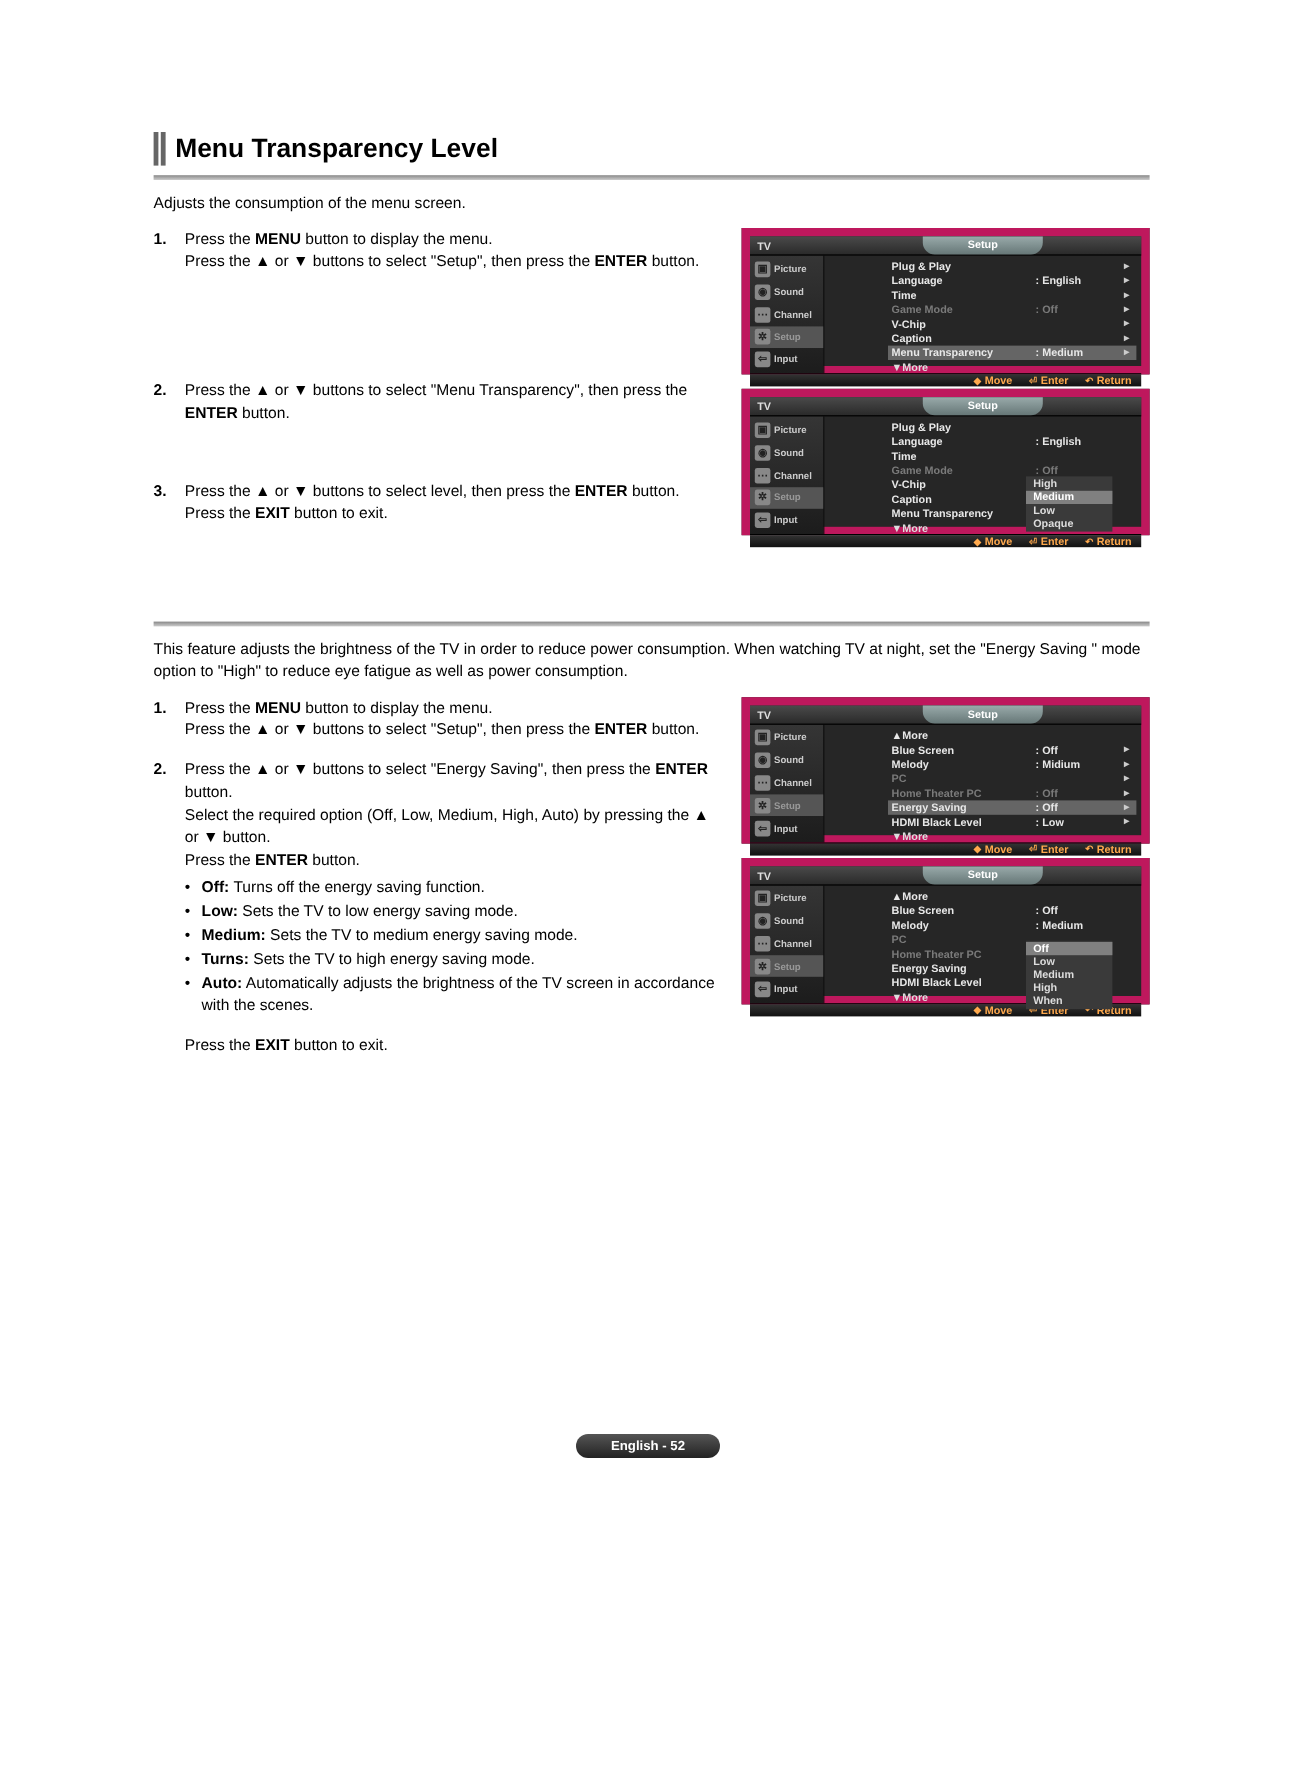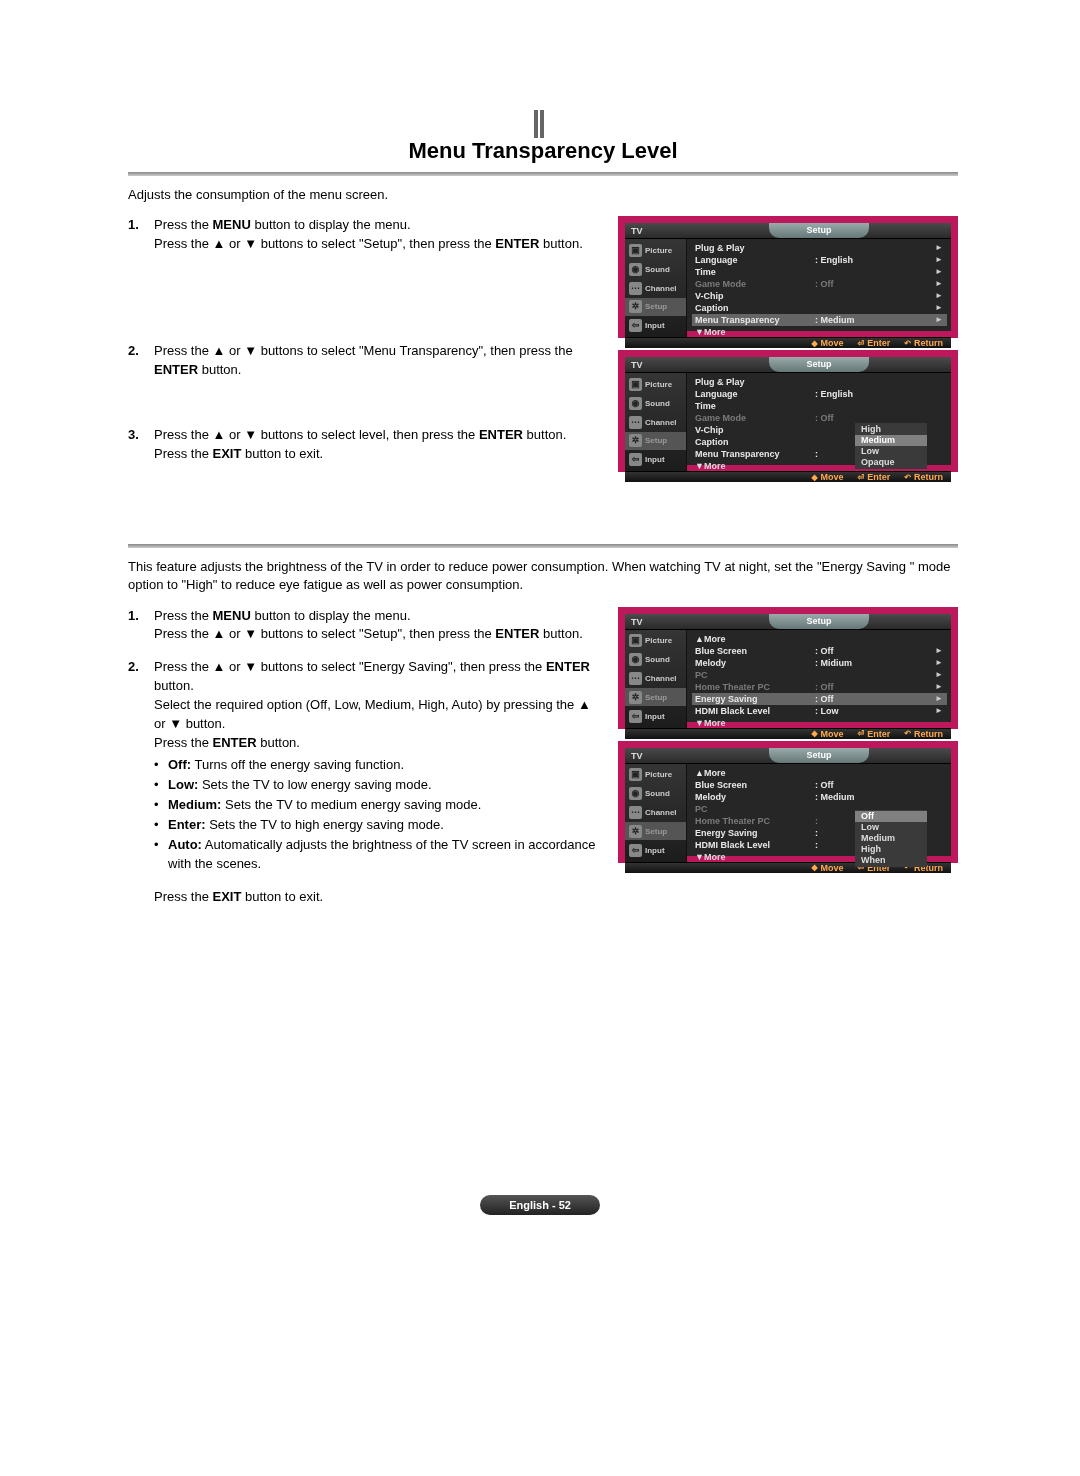--- a/index.html
+++ b/index.html
@@ -14,21 +14,20 @@
   .page {
     position: absolute;
     left: 128px;
     top: 110px;
     width: 830px;
   }
   .section-title {
     display: flex;
     align-items: center;
     margin-bottom: 8px;
-    flex-direction: column;
   }
   .title-bars {
     width: 10px;
     height: 28px;
     margin-right: 8px;
     display: flex;
     gap: 2px;
   }
   .title-bars span {
     width: 4px;
@@ -123,21 +122,21 @@
   .osd-side-item .ic {
     width:13px; height:13px;
     background:#888;
     display:inline-block;
     border-radius:2px;
     font-size:9px;
     text-align:center;
     line-height:13px;
     color:#222;
   }
-  .osd-main { flex:1; padding: 3px 4px 0 8px; position:relative; }
+  .osd-main { flex:1; padding: 3px 4px 0 8px; position:relative;margin-left:48px; }
   .osd-row {
     display:flex;
     height:12px;
     line-height:12px;
     position:relative;
   }
   .osd-row .lbl { width: 120px; }
   .osd-row .val { flex:1; }
   .osd-row .arr { position:absolute; right:4px; color:#ccc; font-size:8px;}
   .osd-row.dim { color:#7a7a7a; }
@@ -397,21 +396,21 @@
                   <li>
                     <span><b>Off:</b> Turns off the energy saving function.</span>
                   </li>
                   <li>
                     <span><b>Low:</b> Sets the TV to low energy saving mode.</span>
                   </li>
                   <li>
                     <span><b>Medium:</b> Sets the TV to medium energy saving mode.</span>
                   </li>
                   <li>
-                    <span><b>Enter:</b> Sets the TV to high energy saving mode.</span>
+                    <span><b>Turns:</b> Sets the TV to high energy saving mode.</span>
                   </li>
                   <li>
                     <span><b>Auto:</b> Automatically adjusts the brightness of the TV screen in accordance with the scenes.</span>
                   </li>
                 </ul>
               <div class="exit-line" style="margin-left:0;">Press the <b>EXIT</b> button to exit.</div>
             </span>
           </li>
         </ol>
       </div>

